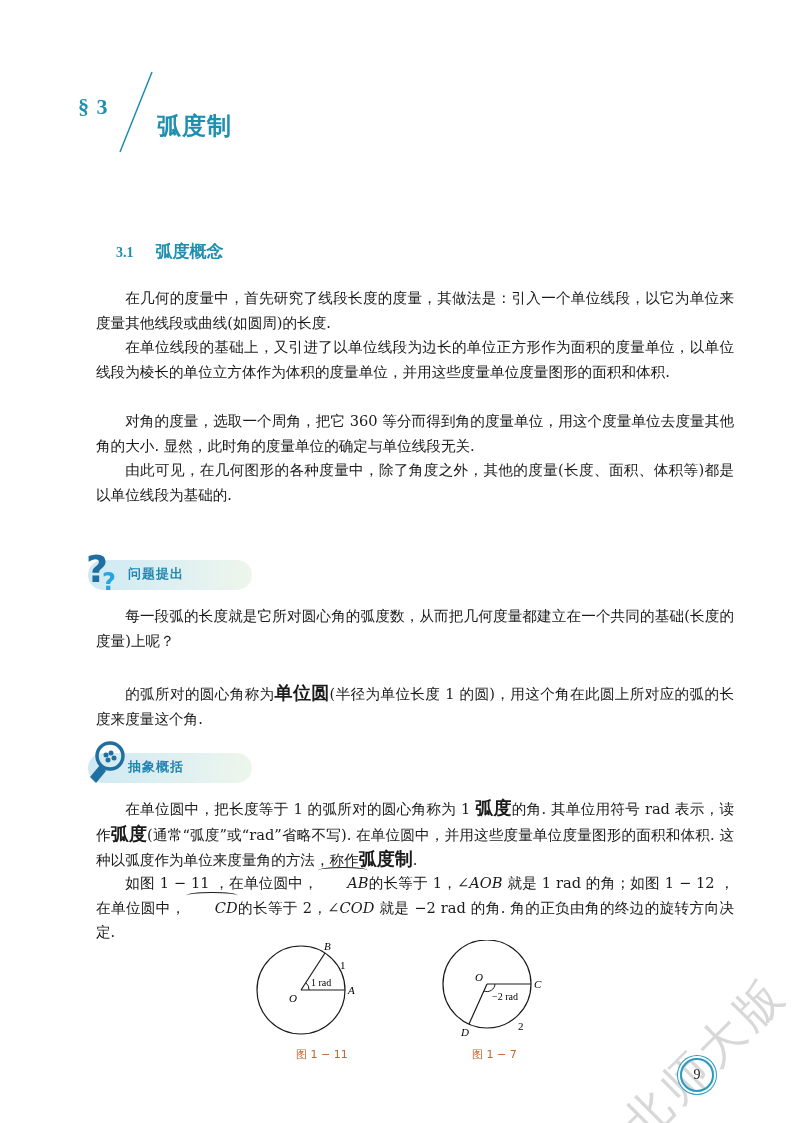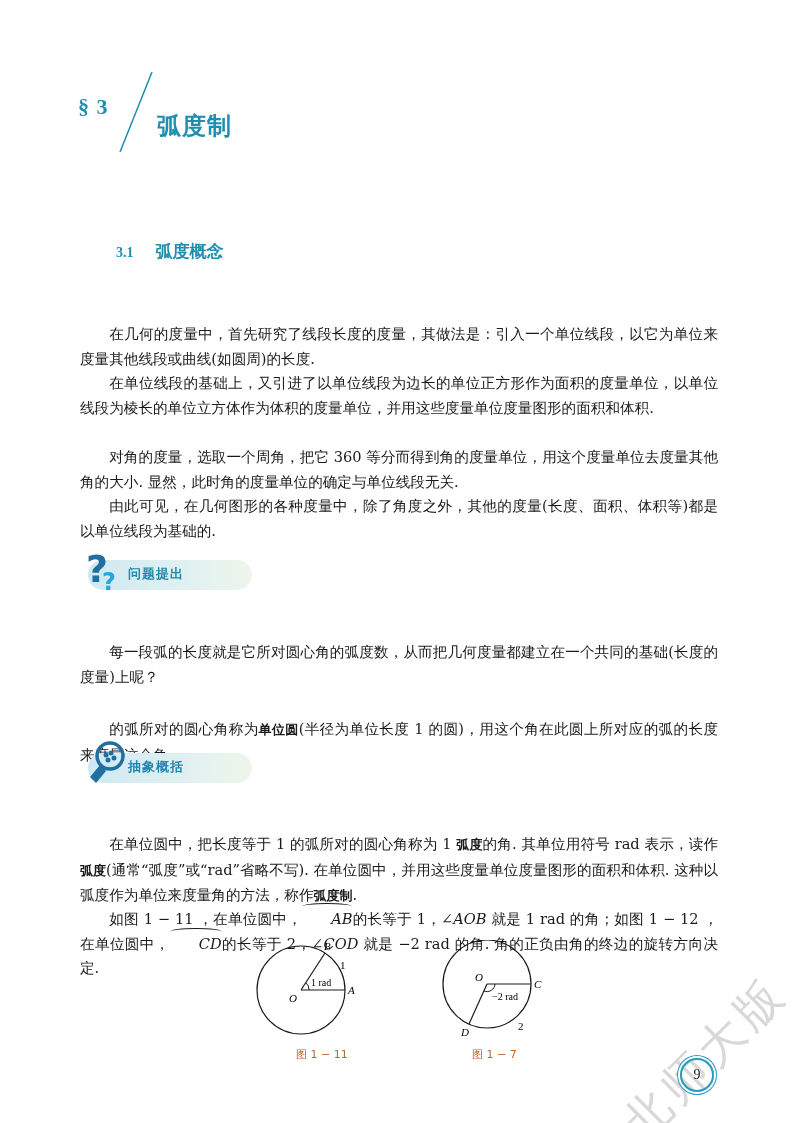--- a/index.html
+++ b/index.html
@@ -17,24 +17,24 @@
     .sec-title {
       left: 157px; top: 110px; font-size: 24px; font-weight: bold;
       color: #1f8fb0; font-family: "DejaVu Sans", sans-serif; letter-spacing: 1px;
     }
     .sub-title {
       left: 116px; top: 240px; font-size: 17px; font-weight: bold;
       color: #1f8fb0; font-family: "DejaVu Sans", sans-serif;
     }
     .sub-title .num { font-family: "Liberation Serif", serif; margin-right: 22px; font-size: 14px; }
     .para {
-      left: 80px; width: 638px; font-size: 14.6px; line-height: 24.5px;
-      text-align: justify; text-indent: 2em; margin-top: 36px;
+      left: 96px; width: 638px; font-size: 14.6px; line-height: 24.5px;
+      text-align: justify; text-indent: 2em;
     }
-    .para b { font-family: Liberation Sans, sans-serif; font-weight: bold; font-size: 13px; }
+    .para b { font-family: Liberation Sans, sans-serif; font-weight: bold; font-size: 18px; }
     .banner {
       left: 88px; width: 164px; height: 30px; border-radius: 15px;
       background: linear-gradient(90deg, #cfe9f3 0%, #e4f2f0 70%, #eef6ea 100%);
     }
     .banner-label {
       position: absolute; left: 40px; top: 5px; font-size: 13px; font-weight: bold;
       color: #1f86b0; font-family: "DejaVu Sans", sans-serif; letter-spacing: 1px;
     }
     .banner-icon { position: absolute; left: -4px; top: -14px; width: 44px; height: 46px; }
     .arc-text { position: relative; display: inline-block; font-style: italic; }

